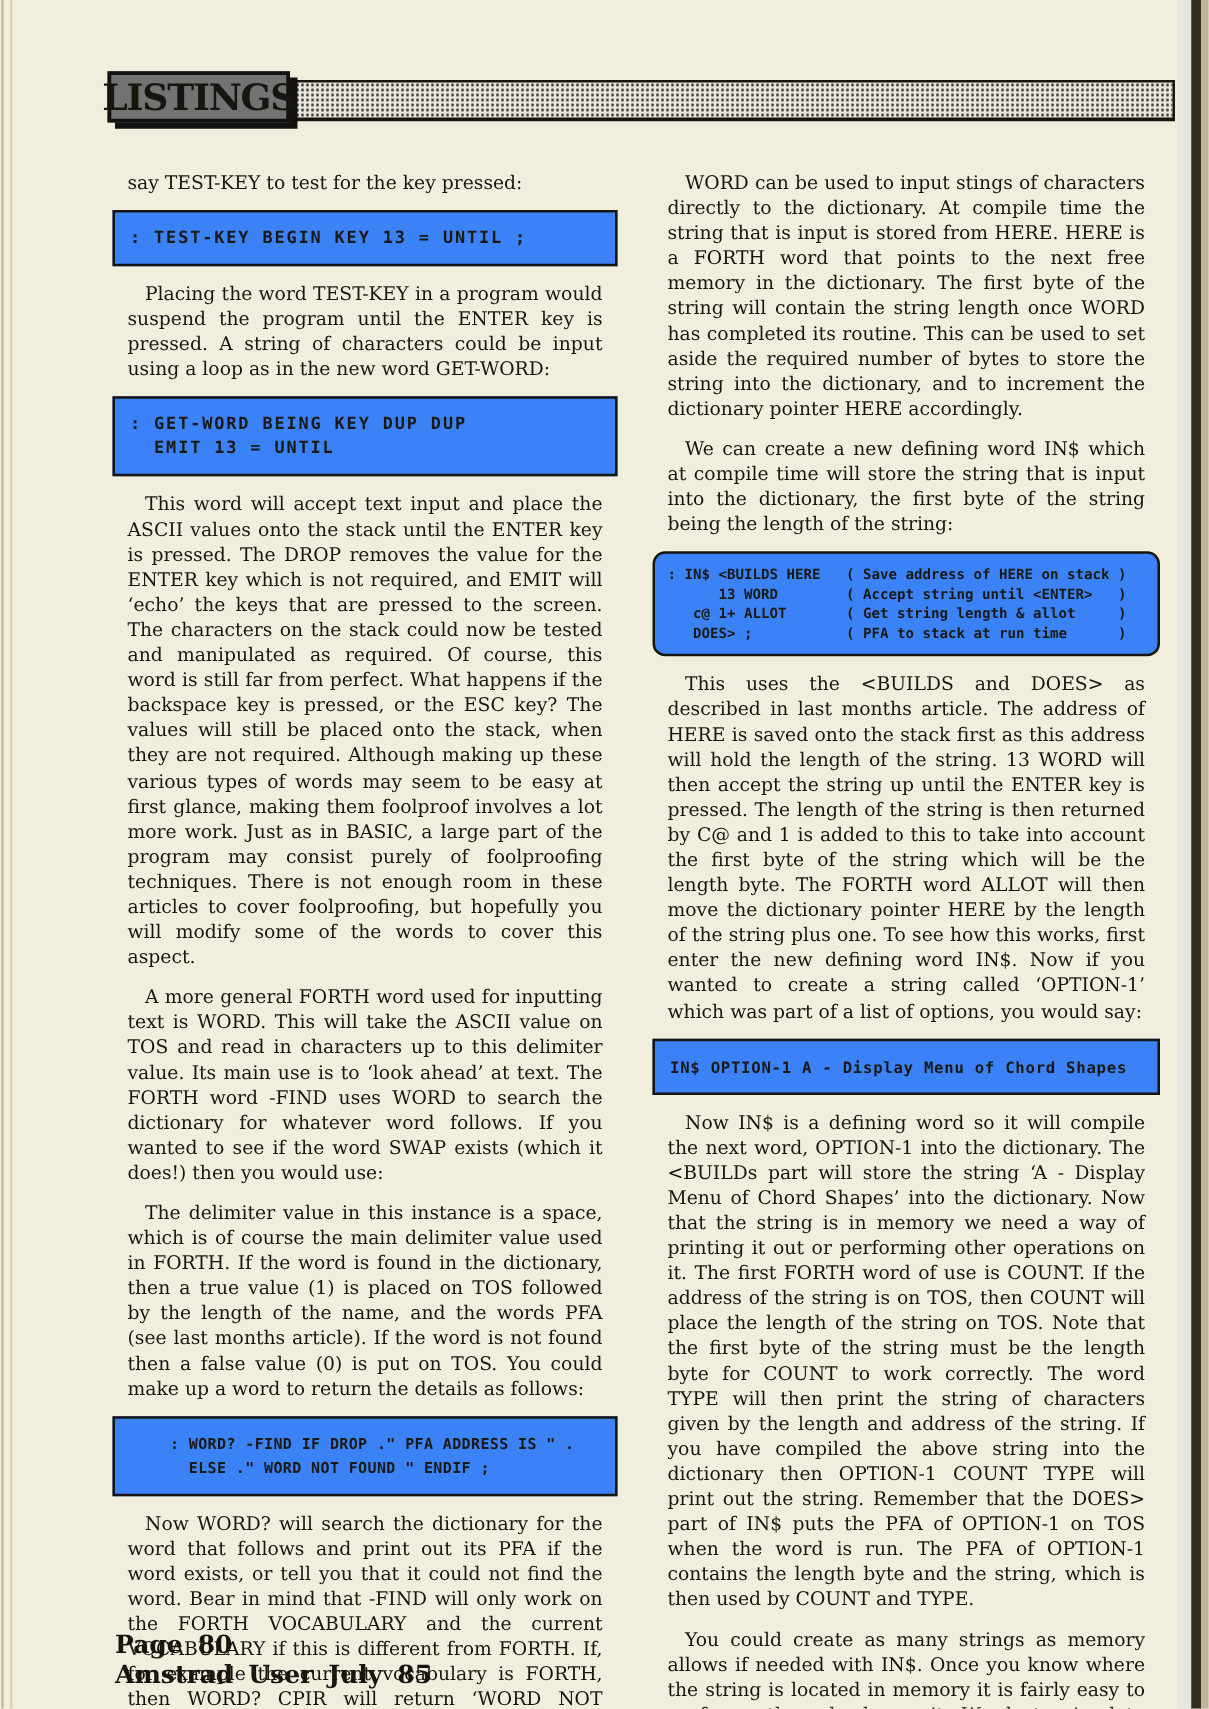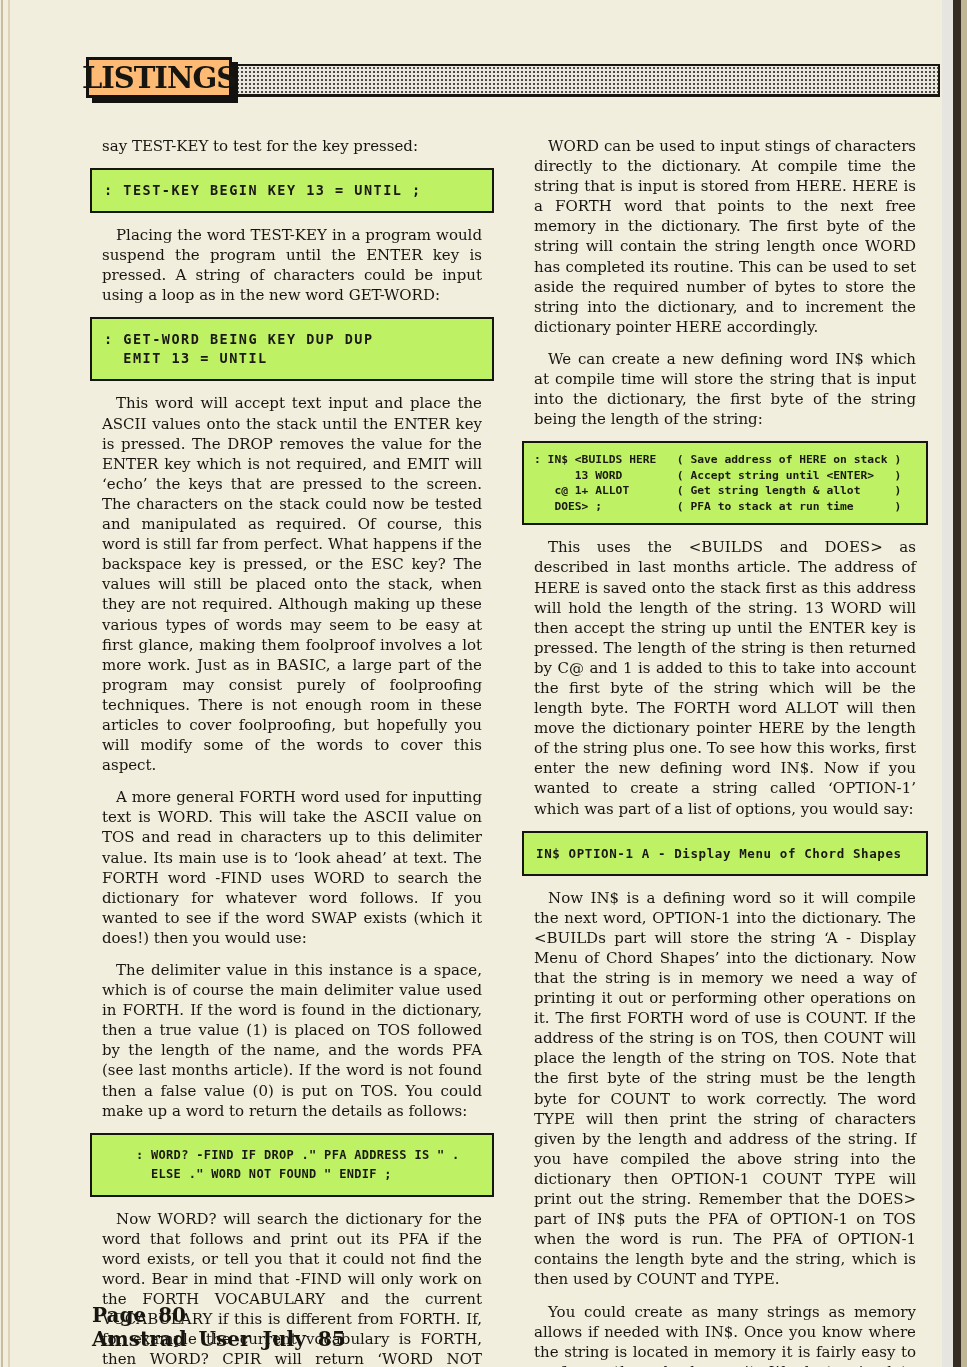--- a/index.html
+++ b/index.html
@@ -20,45 +20,45 @@
   .band{
     position:absolute;left:234px;top:64px;width:706px;height:33px;
     background-color:#e9e7df;
     background-image:radial-gradient(circle,#4b4a44 1px, transparent 1.3px);
     background-size:4px 4px;
     border:2px solid #18160f;border-bottom-width:3px;
     box-sizing:border-box;
   }
   .logo-box{
     position:absolute;left:86px;top:57px;width:146px;height:41px;
-    background:#fdba74;border:3px solid #141210;box-sizing:border-box;
+    background:#737373;border:3px solid #141210;box-sizing:border-box;
     box-shadow:6px 5px 0 0 #141210;
     display:flex;align-items:center;justify-content:center;
     font-weight:700;font-size:29px;letter-spacing:-1px;
   }
 
   
   .content{position:absolute;left:90px;top:124px;width:838px;display:flex;gap:28px;}
   .col-left{width:404px;}
   .col-right{width:406px;}
 
   p{margin:12px;text-align:justify;text-indent:14px;font-size:15px;line-height:20.1px;}
   p.noindent{text-indent:0;}
 
   .codebox{
-    border:2px solid #17150f;background:#bef264;
+    border:2px solid #17150f;background:#3b82f6;
     padding:11px 12px;margin:8px 0 12px 0;
   }
   .codebox pre{
     margin:0;white-space:pre;
     font-family:"DejaVu Sans Mono", monospace;font-weight:700;color:#1b1914;
     font-size:13.5px;line-height:19px;letter-spacing:1.5px;
   }
   .codebox.cb-wordq pre{font-size:12px;letter-spacing:0.3px;margin-left:32px;}
-  .codebox.cb-ins{padding:9px 10px;}
+  .codebox.cb-ins{padding:9px 10px;border-radius:10px;}
   .codebox.cb-ins pre{font-size:11.3px;letter-spacing:0;line-height:15.5px;}
   .codebox.cb-option pre{font-size:12.5px;letter-spacing:0.6px;}
 
   
   .footer{
     position:absolute;left:92px;right:34px;top:1303px;
     display:flex;justify-content:space-between;
     font-weight:700;font-size:20px;word-spacing:5px;flex-direction:column;
   }
 </style>

